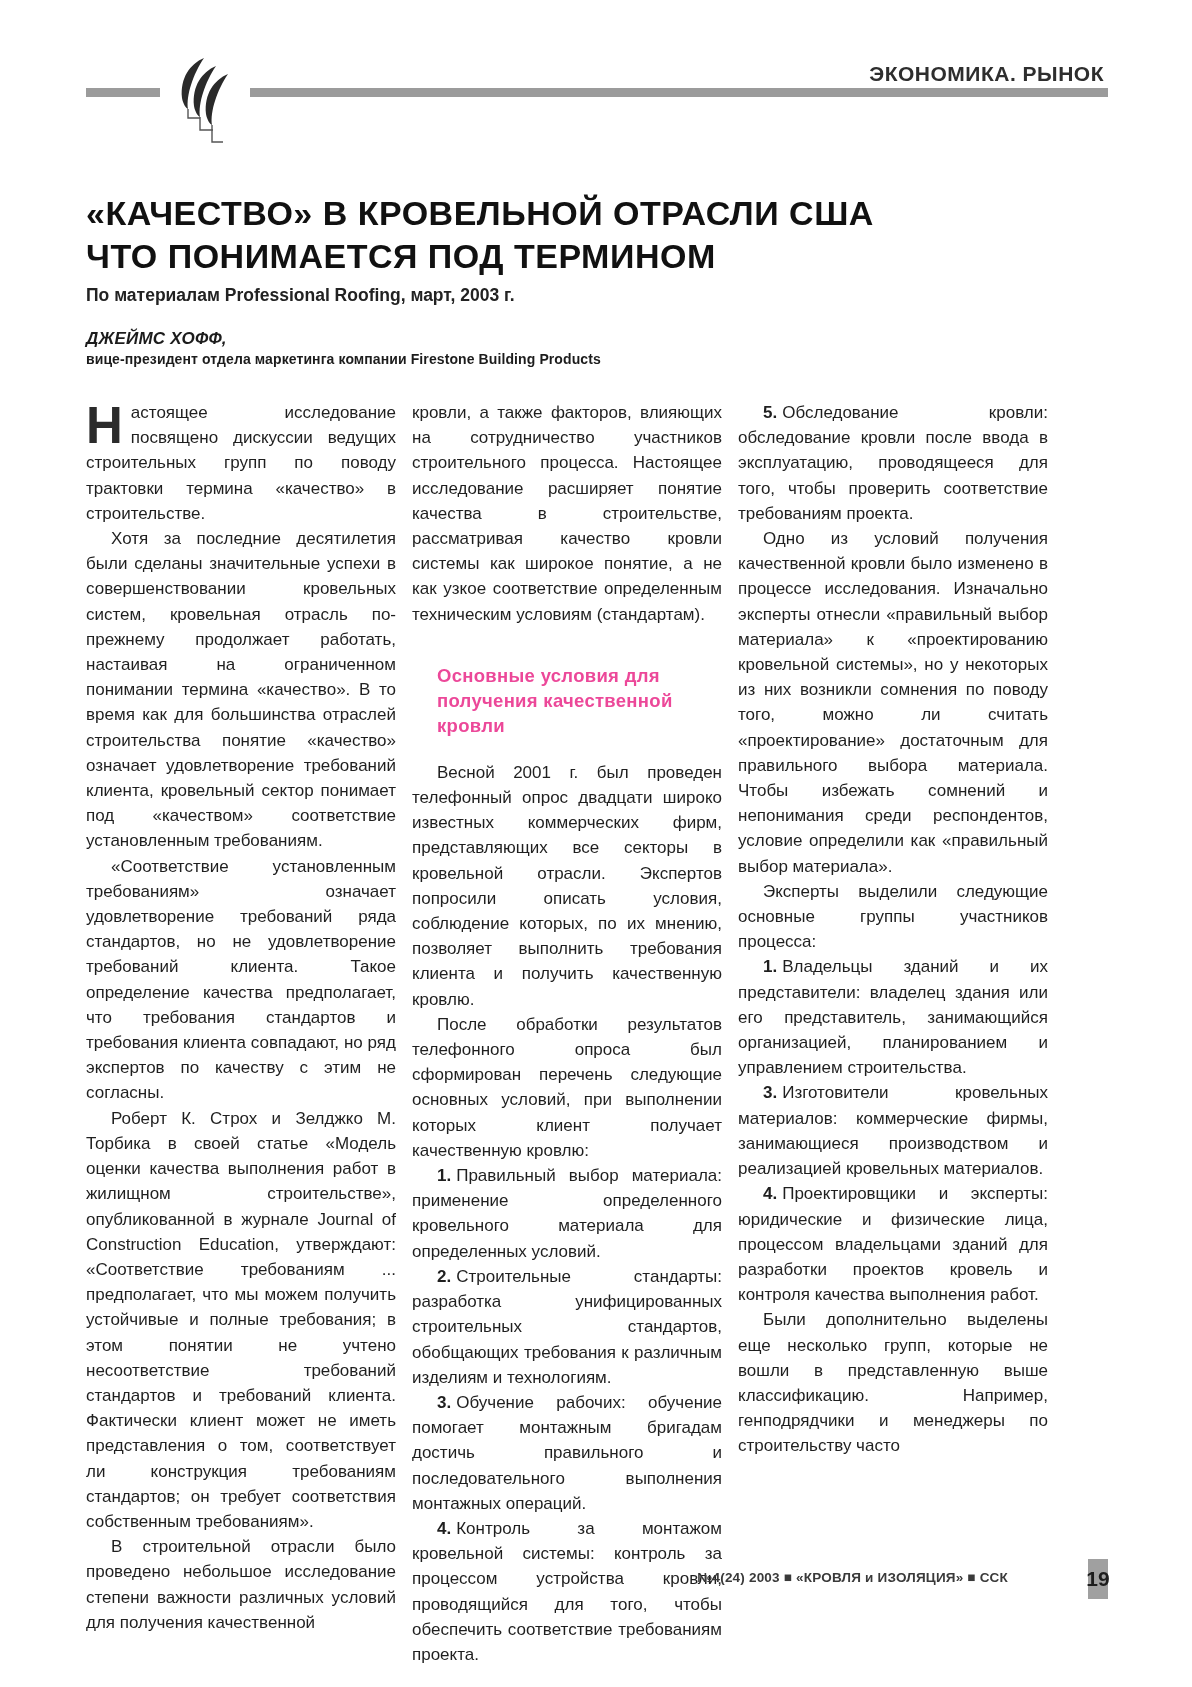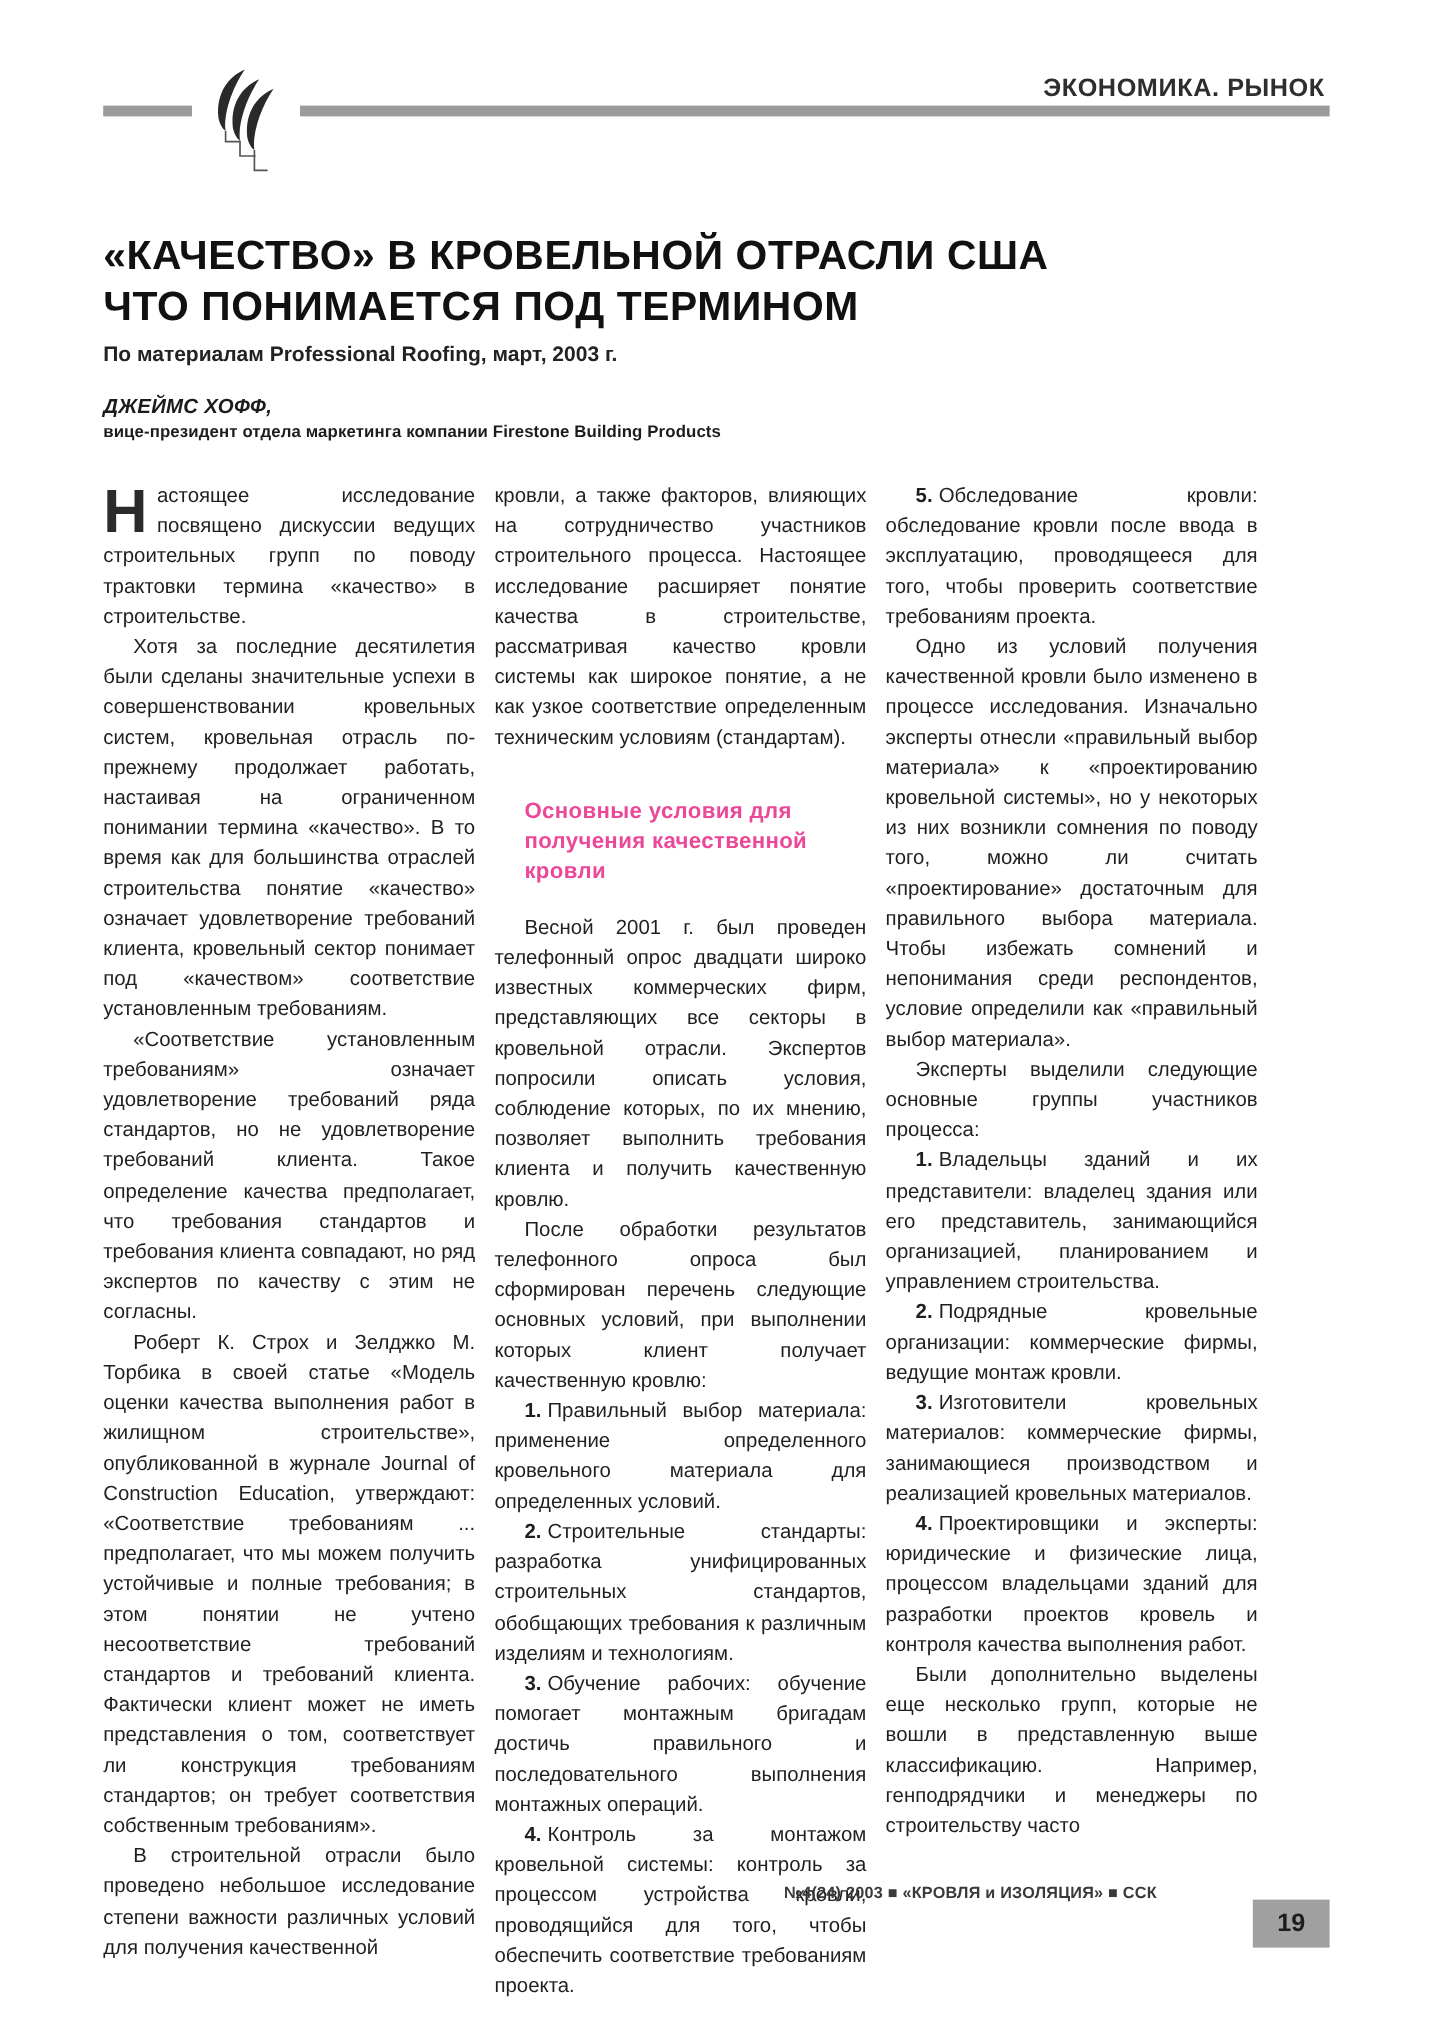--- a/index.html
+++ b/index.html
@@ -68,23 +68,23 @@
   .footer{
     position:absolute;top:1559px;right:84px;
     display:flex;align-items:flex-start;
   }
   .footer-issue{
     margin-top:11px;margin-right:80px;
     font-size:13.5px;font-weight:bold;color:#3a3a3a;
     letter-spacing:.2px;white-space:nowrap;
   }
   .page-box{
-    width:64px;height:40px;background:#a0a0a0;
+    width:20px;height:40px;background:#a0a0a0;
     display:flex;align-items:center;justify-content:center;
-    font-size:21px;font-weight:800;color:#1d1d1d;margin-top:24px;
+    font-size:21px;font-weight:800;color:#1d1d1d;
   }
 </style>
 </head>
 <body>
 
 <div class="page">
 
   <div class="topbar"></div>
   <div class="logo-box">
     <svg width="78" height="118" viewBox="0 0 78 118">
@@ -127,21 +127,20 @@
       <p class="para"><span class="num">2.</span><span>Строительные стандарты: разработка унифицированных строительных стандартов, обобщающих требования к различным изделиям и технологиям.</span></p>
       <p class="para"><span class="num">3.</span><span>Обучение рабочих: обучение помогает монтажным бригадам достичь правильного и последовательного выполнения монтажных операций.</span></p>
       <p class="para"><span class="num">4.</span><span>Контроль за монтажом кровельной системы: контроль за процессом устройства кровли, проводящийся для того, чтобы обеспечить соответствие требованиям проекта.</span></p>
     </div>
 
     <div class="col">
       <p class="para"><span class="num">5.</span><span>Обследование кровли: обследование кровли после ввода в эксплуатацию, проводящееся для того, чтобы проверить соответствие требованиям проекта.</span></p>
       <p class="para">Одно из условий получения качественной кровли было изменено в процессе исследования. Изначально эксперты отнесли «правильный выбор материала» к «проектированию кровельной системы», но у некоторых из них возникли сомнения по поводу того, можно ли считать «проектирование» достаточным для правильного выбора материала. Чтобы избежать сомнений и непонимания среди респондентов, условие определили как «правильный выбор материала».</p>
       <p class="para">Эксперты выделили следующие основные группы участников процесса:</p>
       <p class="para"><span class="num">1.</span><span>Владельцы зданий и их представители: владелец здания или его представитель, занимающийся организацией, планированием и управлением строительства.</span></p>
-      <p class="para"><span class="num">2.</span><span>Подрядные кровельные организации: коммерческие фирмы, ведущие монтаж кровли.</span></p>
       <p class="para"><span class="num">3.</span><span>Изготовители кровельных материалов: коммерческие фирмы, занимающиеся производством и реализацией кровельных материалов.</span></p>
       <p class="para"><span class="num">4.</span><span>Проектировщики и эксперты: юридические и физические лица, процессом владельцами зданий для разработки проектов кровель и контроля качества выполнения работ.</span></p>
       <p class="para">Были дополнительно выделены еще несколько групп, которые не вошли в представленную выше классификацию. Например, генподрядчики и менеджеры по строительству часто</p>
     </div>
 
   </div>
 
   <div class="footer">
     <div class="footer-issue">№4(24) 2003 ■ «КРОВЛЯ и ИЗОЛЯЦИЯ» ■ ССК</div>
     <div class="page-box">19</div>

